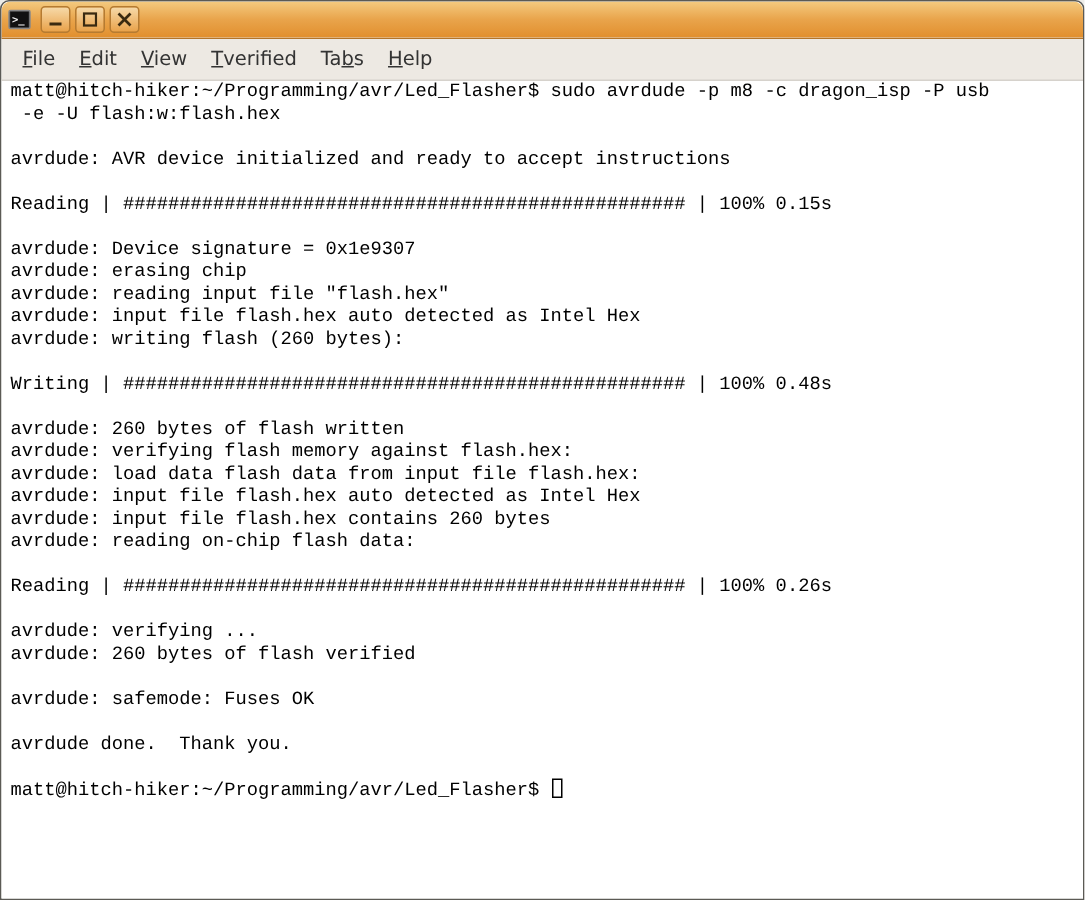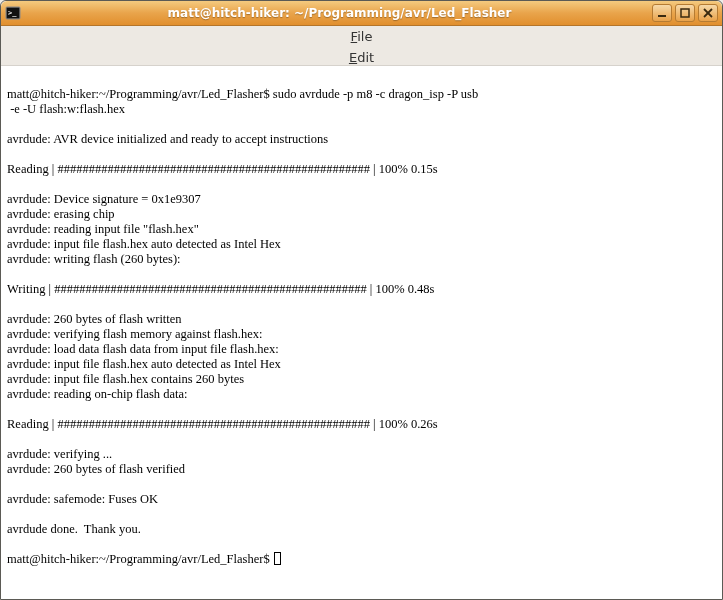--- a/index.html
+++ b/index.html
@@ -49,43 +49,42 @@
   .win-btn {
     width: 20px; height: 18px;
     background: linear-gradient(to bottom, #f6d9a8, #e9a24a);
     border: 1px solid #b57b32;
     border-radius: 3px;
     display: flex; align-items: center; justify-content: center;
     cursor: default;
   }
   .win-btn svg { display: block; }
   .menubar {
-    height: 40px;
+    height: 28px;
     background: #ede9e3;
     border-bottom: 1px solid #d6d2cc;
     display: flex;
     align-items: center;
     padding: 0 6px;
     font-size: 13px;
     color: #333;
-    flex-direction: column;
   }
   .menu-item {
     padding: 3px 8px;
     cursor: default;
   }
   .menu-item .ul { text-decoration: underline; }
   .terminal {
     flex: 1;
     background: #ffffff;
     color: #000;
-    font-family: Liberation Serif, serif;
+    font-family: Liberation Mono, monospace;
     font-size: 12.5px;
     line-height: 15px;
-    padding: 21px 6px 2px 6px;
+    padding: 0 6px 2px 6px;
     white-space: pre;
     overflow: hidden;
   }
   .cursor {
     display: inline-block;
     width: 7px; height: 13px;
     border: 1px solid #000;
     vertical-align: -2px;
     margin-left: 1px;
   }
@@ -96,21 +95,20 @@
 <div class="window">
 
   <div class="titlebar">
     <span class="app-icon">
       <svg width="16" height="16" viewBox="0 0 16 16">
         <rect x="1" y="2" width="14" height="12" rx="1" fill="#333" stroke="#888"></rect>
         <rect x="2" y="3" width="12" height="10" fill="#111"></rect>
         <text x="3" y="10" font-size="7" fill="#eee" font-family="monospace">&gt;_</text>
       </svg>
     </span>
-    <span class="title-text">matt@hitch-hiker: ~/Programming/avr/Led_Flasher</span>
     <div class="win-controls">
       <div class="win-btn">
         <svg width="10" height="10">
             <line x1="1" y1="8" x2="9" y2="8" stroke="#3a2a10" stroke-width="2"></line>
           </svg>
       </div>
       <div class="win-btn">
         <svg width="10" height="10">
             <rect x="1" y="1" width="8" height="8" fill="none" stroke="#3a2a10" stroke-width="1.5"></rect>
           </svg>

